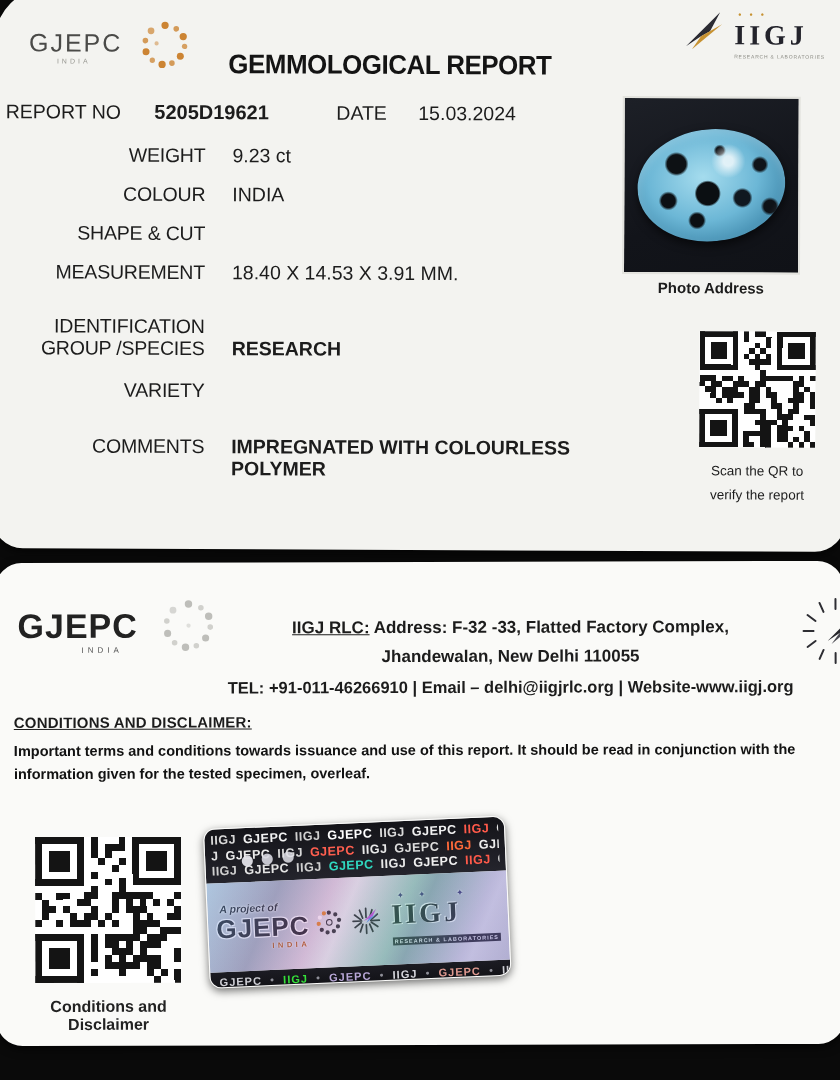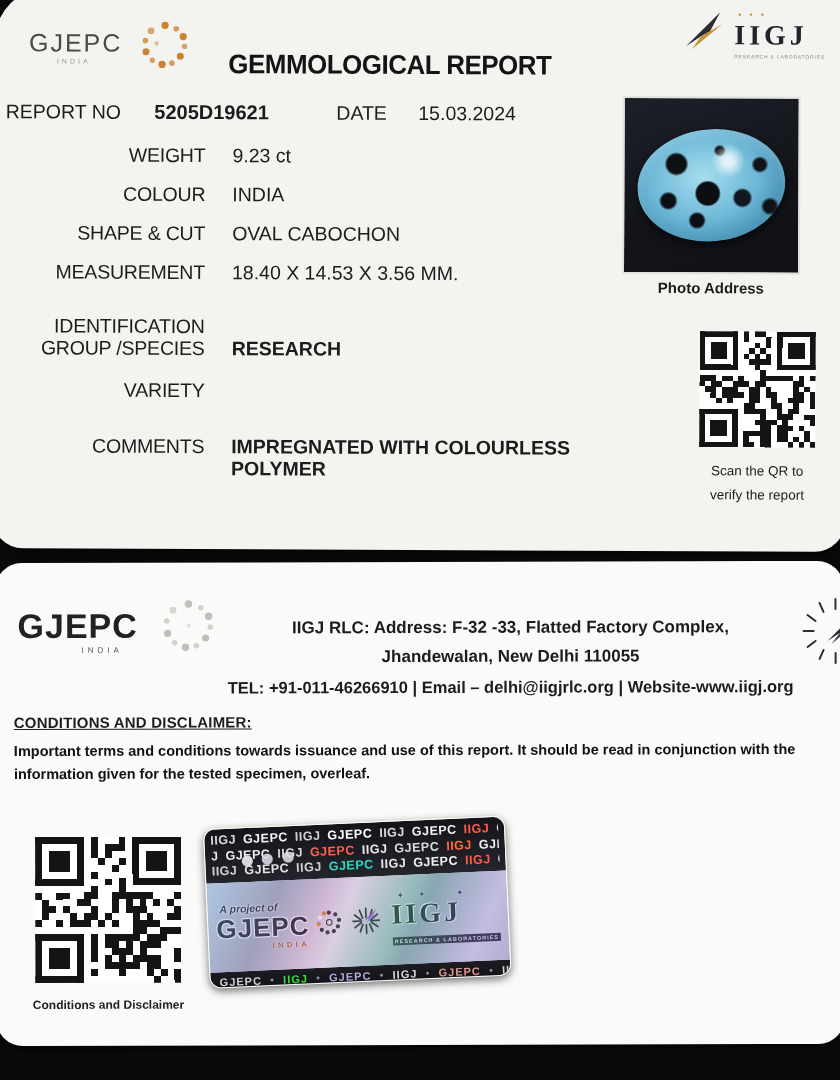--- a/index.html
+++ b/index.html
@@ -75,34 +75,34 @@
 
   
   .foot-head { display:flex; align-items:flex-start; padding:26px 16px 0 22px; }
   .gjepc-logo-bot { width:210px; flex:none; position:relative; padding-top:18px; }
   .gjepc-logo-bot .g-word { font-size:34px; font-weight:700; letter-spacing:1px; color:#222; }
   .gjepc-logo-bot .g-india { font-size:8px; letter-spacing:4px; color:#555; margin-left:64px; }
   .gjepc-logo-bot svg { position:absolute; left:140px; top:6px; opacity:.55; }
 
   .address { flex:1; text-align:center; margin-top:30px; font-weight:700; }
   .addr-1 { font-size:17px; }
-  .addr-1 .u { }
+  .addr-1 .u { text-decoration:underline; }
   .addr-2 { font-size:17px; margin-top:9px; }
   .addr-3 { font-size:16.5px; margin-top:11px; white-space:nowrap; }
 
   .iigj-logo-bot { width:188px; flex:none; display:flex; align-items:center; gap:2px; margin-top:2px; }
 
   .disclaimer { padding:16px 20px 0 18px; }
   .disc-head { font-size:15px; font-weight:800; text-decoration:underline; letter-spacing:.2px; }
   .disc-body { margin-top:9px; font-size:14.5px; font-weight:700; line-height:1.62; color:#121212; width:802px; }
 
   .foot-bottom { position:relative; height:236px; margin-top:10px; }
   .qr2-block { position:absolute; left:36px; top:40px; width:152px; text-align:center; }
   .qr-bot { width:146px; height:146px; }
-  .qr2-cap { margin-top:11px; font-size:12px; font-weight:700; color:#222; }
+  .qr2-cap { margin-top:11px; font-size:16px; font-weight:700; color:#222; }
 
   
   .sticker { position:absolute; left:210px; top:26px; width:302px; height:160px;
              transform:rotate(-2.4deg); border-radius:12px; overflow:hidden;
              border:1px solid rgba(255,255,255,.4);
              box-shadow:0 3px 8px rgba(0,0,0,.55), inset 0 0 16px rgba(255,255,255,.2); }
   .stk-rows { position:relative; background:linear-gradient(180deg,#141419,#24242c);
               padding:4px 6px 3px; }
   .stk-row { white-space:nowrap; overflow:hidden; font-size:12.5px; font-weight:800;
              letter-spacing:.5px; line-height:15.5px; }
@@ -191,25 +191,24 @@
       <div class="spec-row">
         <div class="spec-label">WEIGHT</div>
         <div class="spec-value">9.23 ct</div>
       </div>
       <div class="spec-row">
         <div class="spec-label">COLOUR</div>
         <div class="spec-value">INDIA</div>
       </div>
       <div class="spec-row">
         <div class="spec-label">SHAPE &amp; CUT</div>
-        <div class="spec-value">OVAL CABOCHON</div>
       </div>
       <div class="spec-row">
         <div class="spec-label">MEASUREMENT</div>
-        <div class="spec-value">18.40 X 14.53 X 3.56 MM.</div>
+        <div class="spec-value">18.40 X 14.53 X 3.91 MM.</div>
       </div>
       <div class="spec-row two-line b row-ident">
         <div class="spec-label">
           <div>IDENTIFICATION</div>
           <div>GROUP /SPECIES</div>
         </div>
         <div class="spec-value">RESEARCH</div>
       </div>
       <div class="spec-row b row-variety">
         <div class="spec-label">VARIETY</div>

